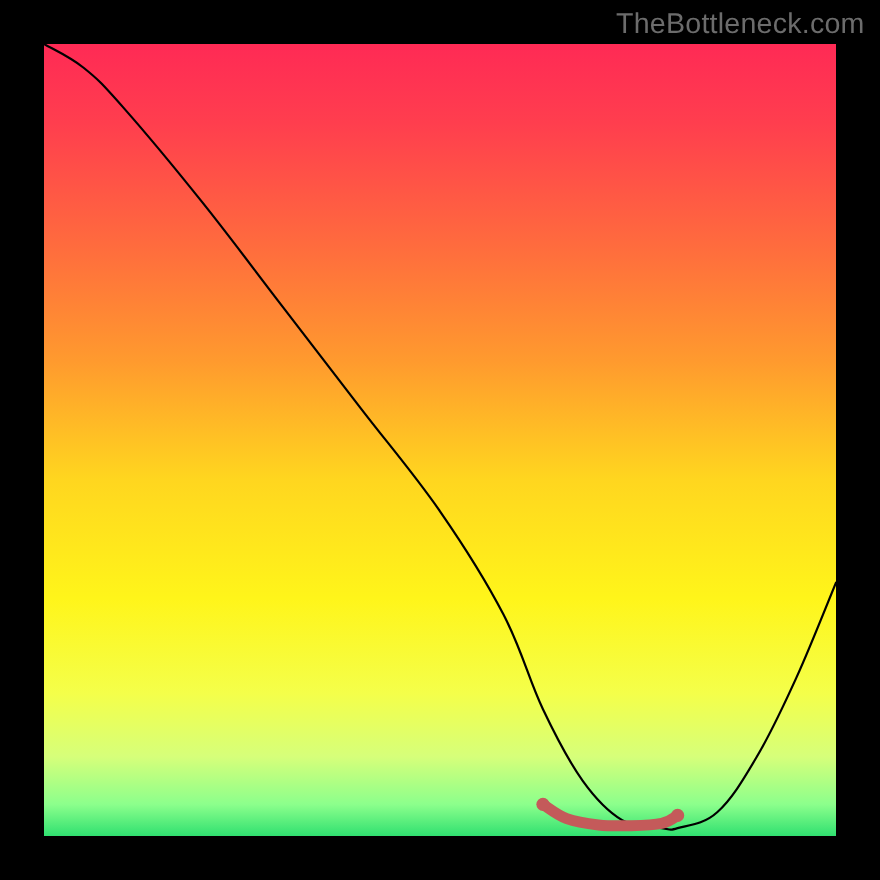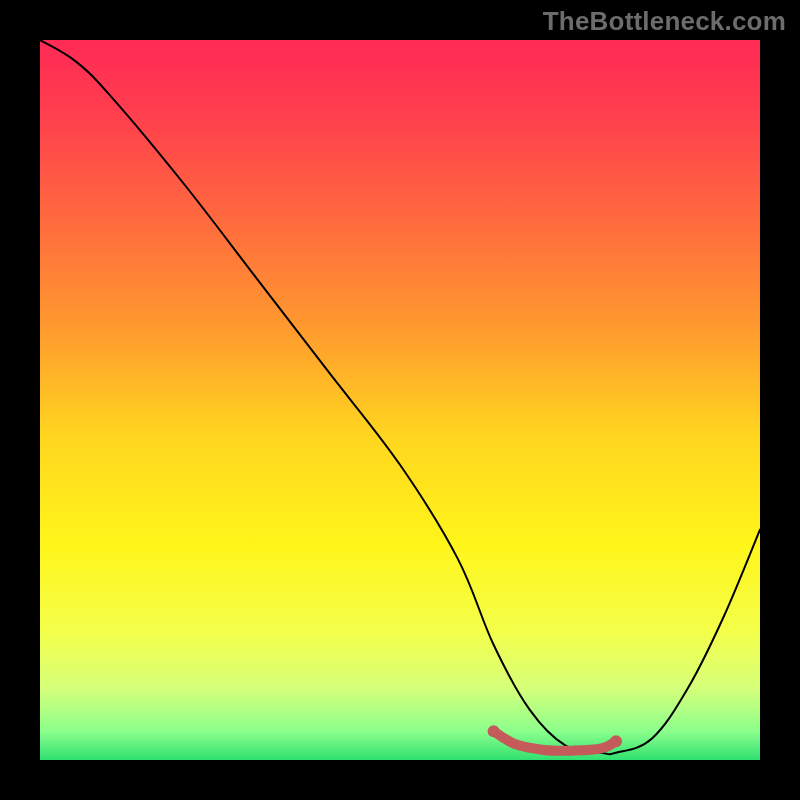--- a/index.html
+++ b/index.html
@@ -27,21 +27,21 @@
   }
   svg {
     display: block;
   }
   .watermark {
     position: absolute;
     top: 6px;
     right: 14px;
     font-family: Arial, Helvetica, sans-serif;
     font-size: 26px;
-    font-weight: 700;
+    font-weight: 400;
     color: #6c6c6c;
     letter-spacing: 0.2px;
     pointer-events: none;
   }
 </style>
 </head>
 <body>
 
 <div class="frame">
   <div class="watermark">TheBottleneck.com</div>

